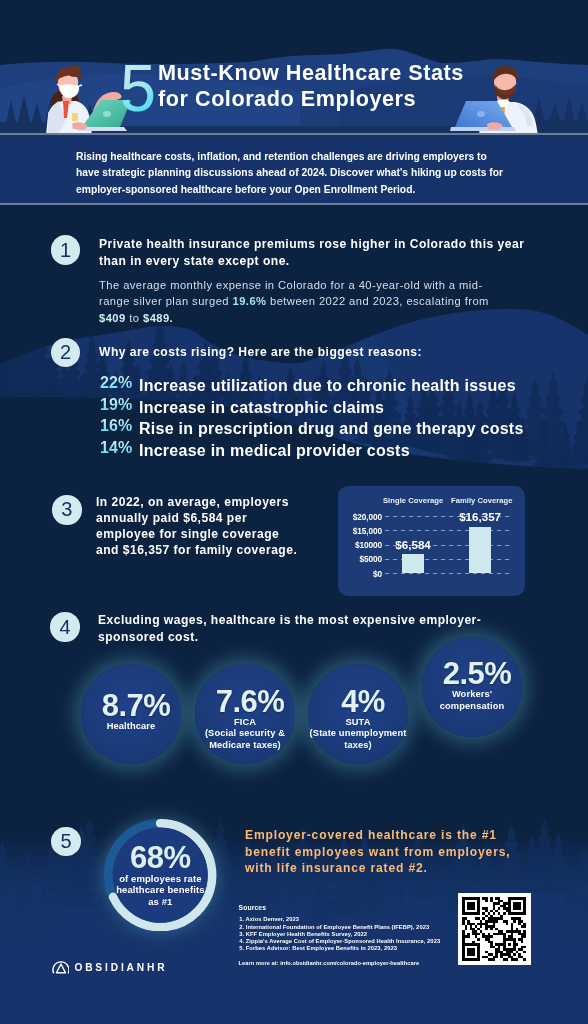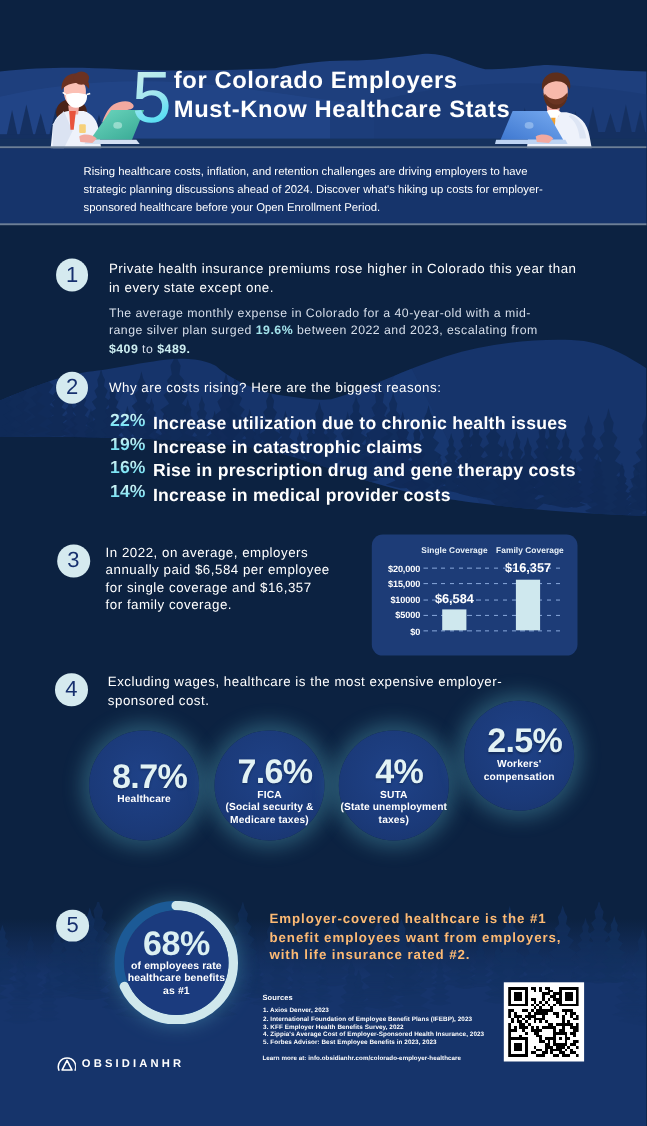--- a/index.html
+++ b/index.html
@@ -20,34 +20,34 @@
   .hdr-rule{position:absolute;left:0;top:133px;width:588px;height:2px;
             background:#6d7f96;}
   .hdr-num{position:absolute;left:120px;top:64px;}
   .hdr-title{position:absolute;left:158px;top:60px;width:360px;color:#ffffff;
              font-size:21.6px;line-height:25.5px;font-weight:700;letter-spacing:0.55px;}
 
   
   .intro{position:absolute;left:0;top:135px;width:588px;height:69px;background:#16346b;}
   .intro-rule{position:absolute;left:0;top:203px;width:588px;height:2px;background:#6d7f96;}
   .intro-text{position:absolute;left:76px;top:149px;width:436px;color:#ffffff;
-              font-size:10.3px;line-height:16.4px;font-weight:400;}
+              font-size:10.3px;line-height:16.4px;font-weight:700;}
 
   
   .bodybg{position:absolute;left:0;top:205px;width:588px;height:819px;background:#0c2241;overflow:hidden;}
   .bodysvg{position:absolute;left:0;top:0;}
 
   
   .badge{position:absolute;width:29.5px;height:29.5px;border-radius:50%;
          background:#d5eaef;color:#16306e;font-size:20px;font-weight:400;
          display:flex;align-items:center;justify-content:center;line-height:1;
          padding-bottom:1px;box-sizing:border-box;}
 
   
-  .sec-head{position:absolute;color:#ffffff;font-size:12.1px;line-height:16.8px;font-weight:400;letter-spacing:0.47px;}
+  .sec-head{position:absolute;color:#ffffff;font-size:12.1px;line-height:16.8px;font-weight:700;letter-spacing:0.47px;}
   .sec-body{position:absolute;color:#d7dfeb;font-size:11.2px;line-height:16.3px;font-weight:400;letter-spacing:0.44px;}
   .hl{color:#a4e4ec;font-weight:700;}
   .hl2{color:#cdeef1;font-weight:700;}
   .pct{position:absolute;font-size:16px;font-weight:700;letter-spacing:0.1px;
        background:linear-gradient(180deg,#dff4f3 0%,#9fe8f2 45%,#4fe0fb 100%);
        -webkit-background-clip:text;background-clip:text;color:transparent;}
   .pct-lbl{position:absolute;color:#ffffff;font-size:16px;font-weight:700;letter-spacing:0.25px;white-space:nowrap;}
 
   
   .chart-card{position:absolute;left:338px;top:486px;width:187px;height:110px;
@@ -213,22 +213,22 @@
           <linearGradient id="numG" x1="0" y1="0" x2="0.25" y2="1">
             <stop offset="0" stop-color="#d7f0ea"></stop>
             <stop offset="0.55" stop-color="#a6e7ef"></stop>
             <stop offset="1" stop-color="#44dcf5"></stop>
           </linearGradient>
         </defs>
         <text x="0" y="47" font-family="'Liberation Sans',sans-serif" font-size="66" font-weight="300" fill="url(#numG)" textLength="36" lengthAdjust="spacingAndGlyphs">5</text>
       </svg>
     </div>
     <div class="hdr-title">
+      <div>Must-Know Healthcare Stats</div>
       <div>for Colorado Employers</div>
-      <div>Must-Know Healthcare Stats</div>
     </div>
     <div class="hdr-rule"></div>
   </div>
 
   <div class="intro"></div>
   <div class="intro-text">Rising healthcare costs, inflation, and retention challenges are driving employers to have strategic planning discussions ahead of 2024. Discover what's hiking up costs for employer-sponsored healthcare before your Open Enrollment Period.</div>
   <div class="intro-rule"></div>
 
   <div class="bodybg">
     <svg class="bodysvg" width="588" height="819" viewBox="0 0 588 819">

